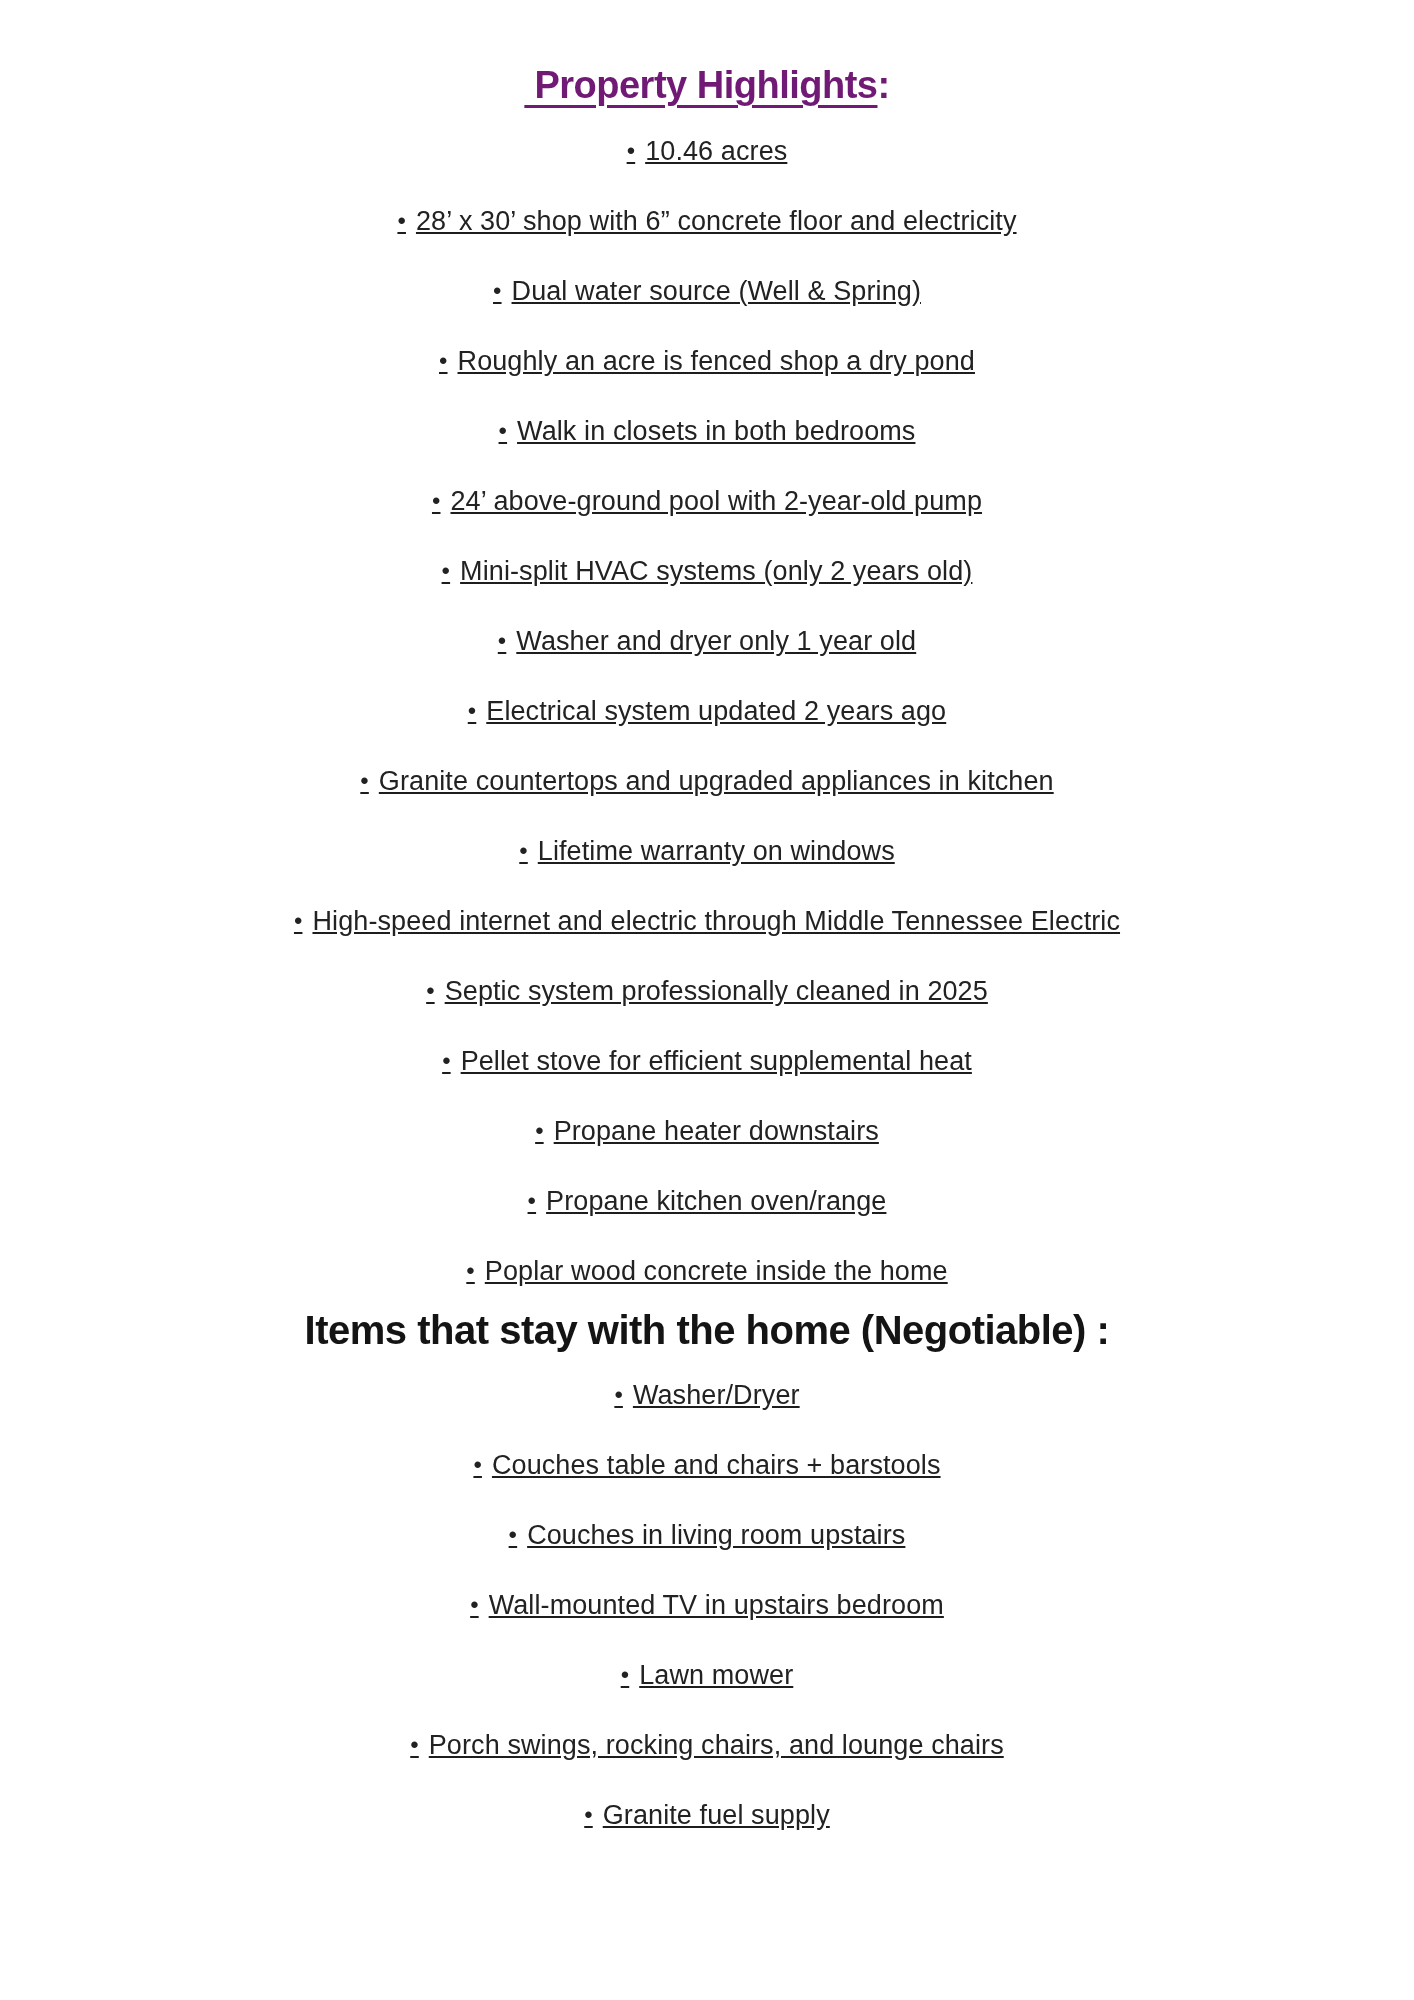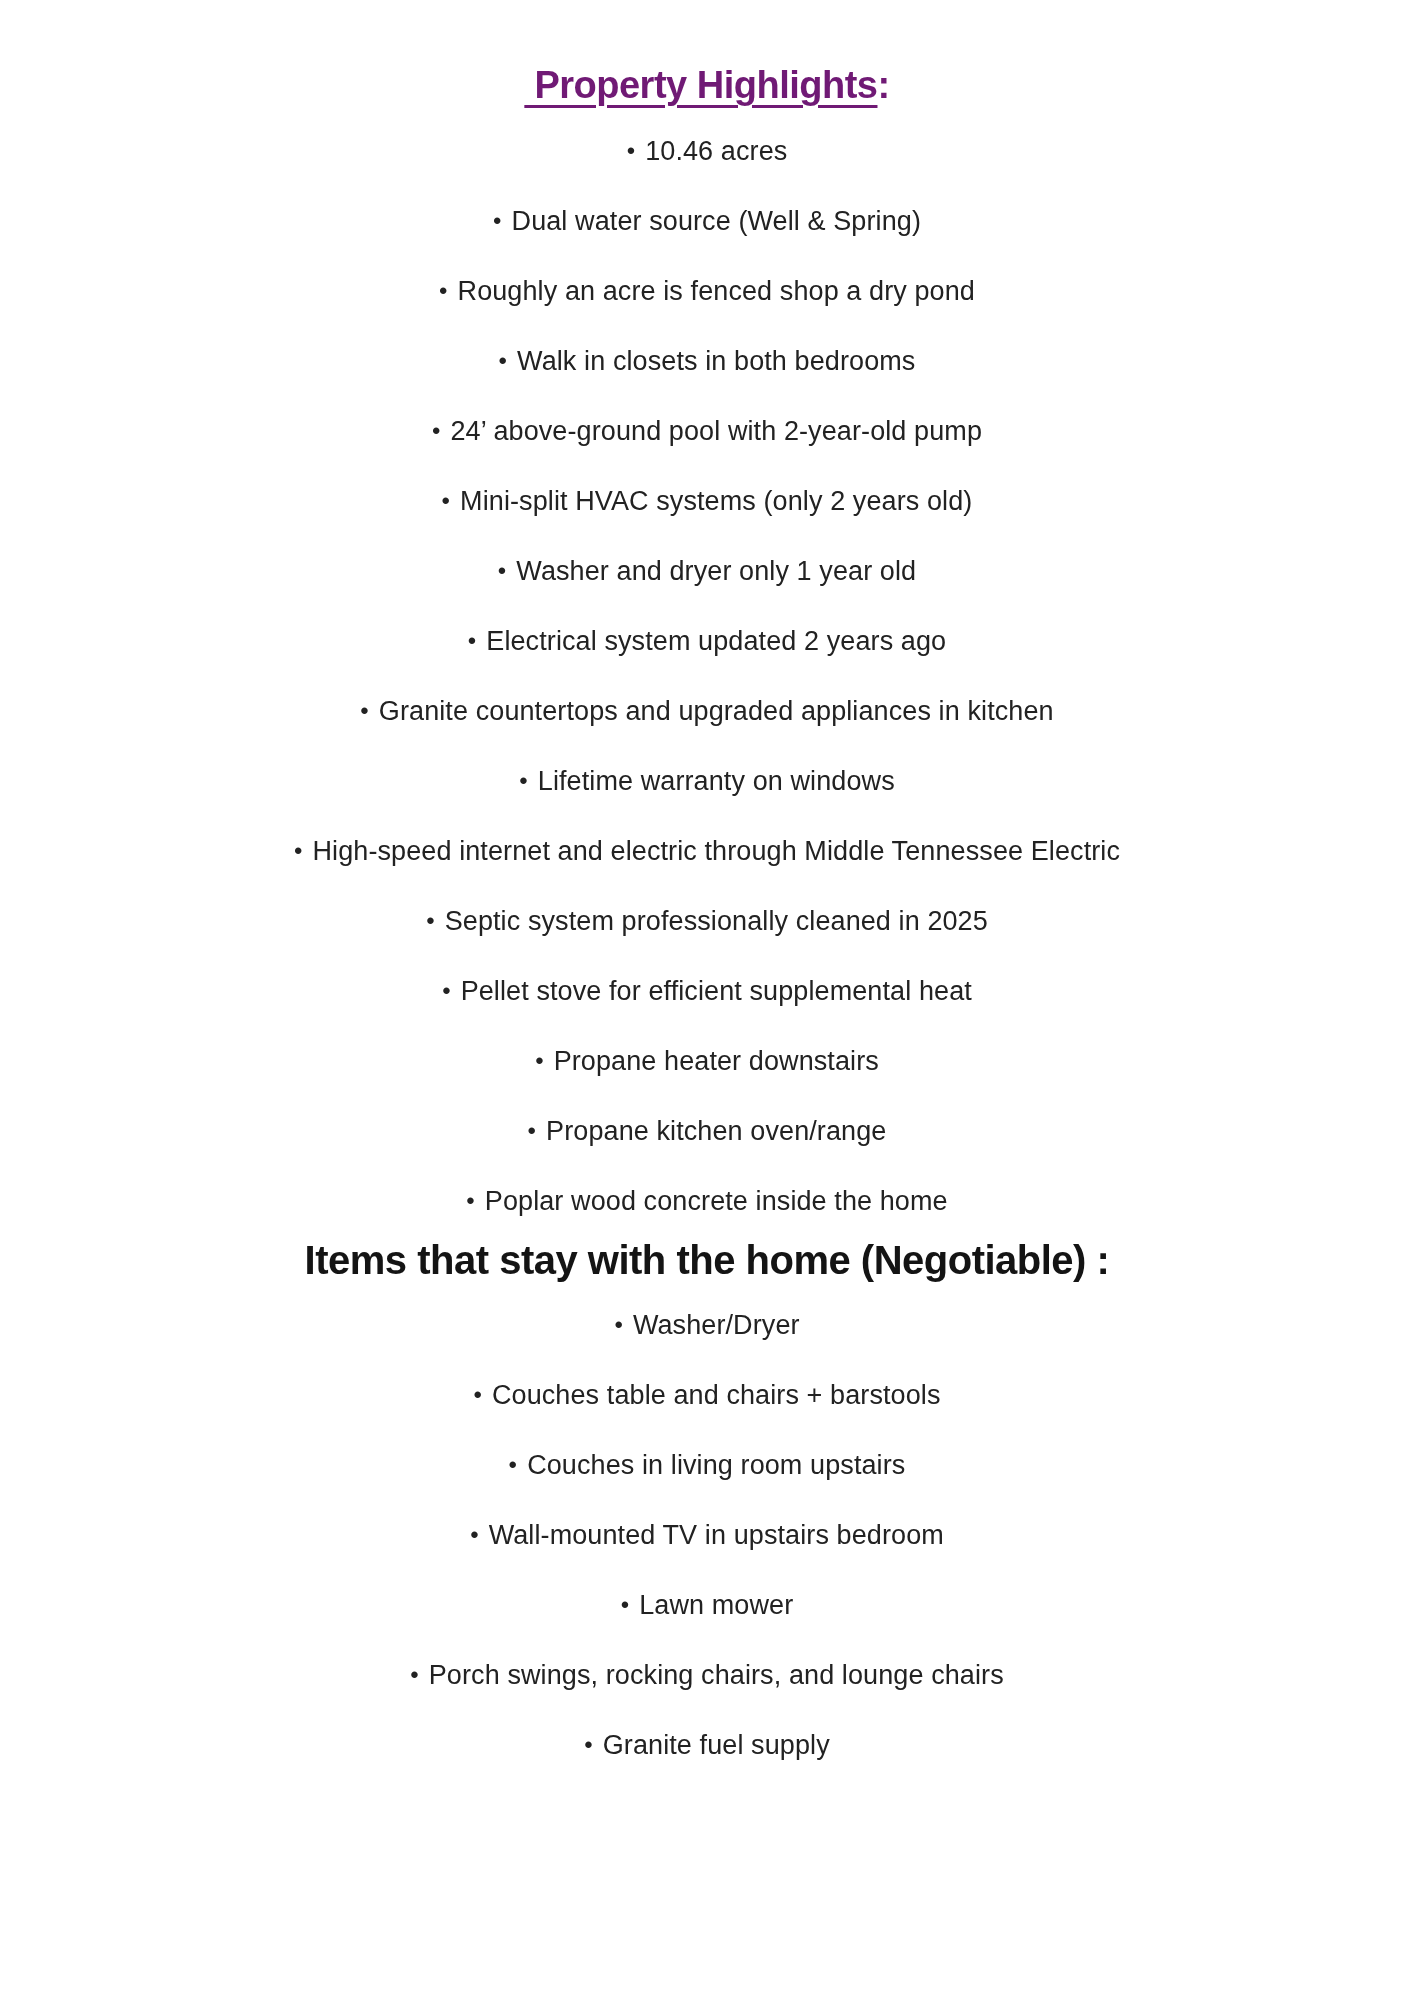--- a/index.html
+++ b/index.html
@@ -28,20 +28,21 @@
   }
   h1.doc-title .u {
     text-decoration: underline;
     text-decoration-thickness: 3px;
     text-underline-offset: 7px;
   }
   ul.bullet-list {
     list-style: none;
     margin: 8px 0 0 0;
     padding: 0;
+    text-decoration: underline;
   }
   ul.bullet-list.second {
     margin-top: 6px;
   }
   ul.bullet-list li {
     height: 70px;
     display: flex;
     align-items: center;
     justify-content: center;
     font-size: 27px;
@@ -72,20 +73,24 @@
 <div class="page">
 
   <h1 class="doc-title">
     <span class="u">&nbsp;Property Highlights</span><span>:</span>
   </h1>
 
   <ul class="bullet-list">
     <li>
         <span class="bullet"></span>
         <span>10.46 acres</span>
+      </li>
+    <li>
+        <span class="bullet"></span>
+        <span>28’ x 30’ shop with 6” concrete floor and electricity</span>
       </li>
     <li>
         <span class="bullet"></span>
         <span>Dual water source (Well &amp; Spring)</span>
       </li>
     <li>
         <span class="bullet"></span>
         <span>Roughly an acre is fenced shop a dry pond</span>
       </li>
     <li>

